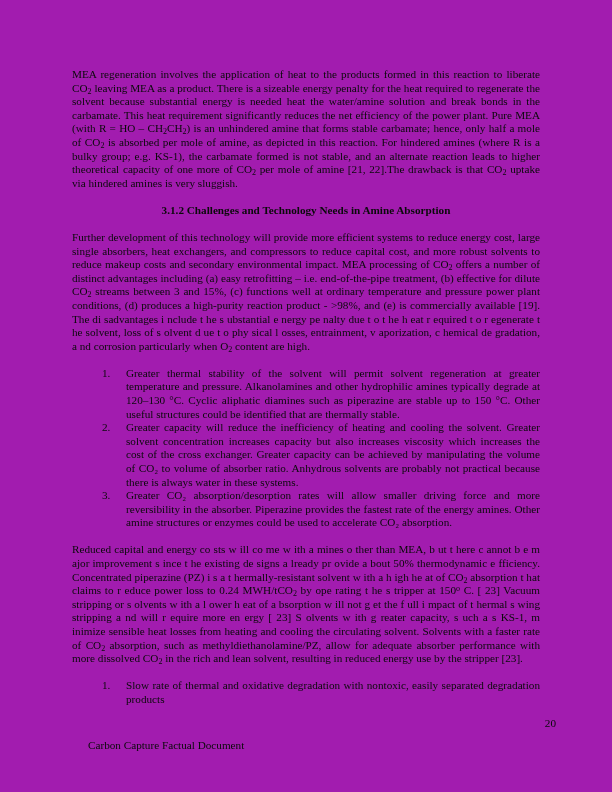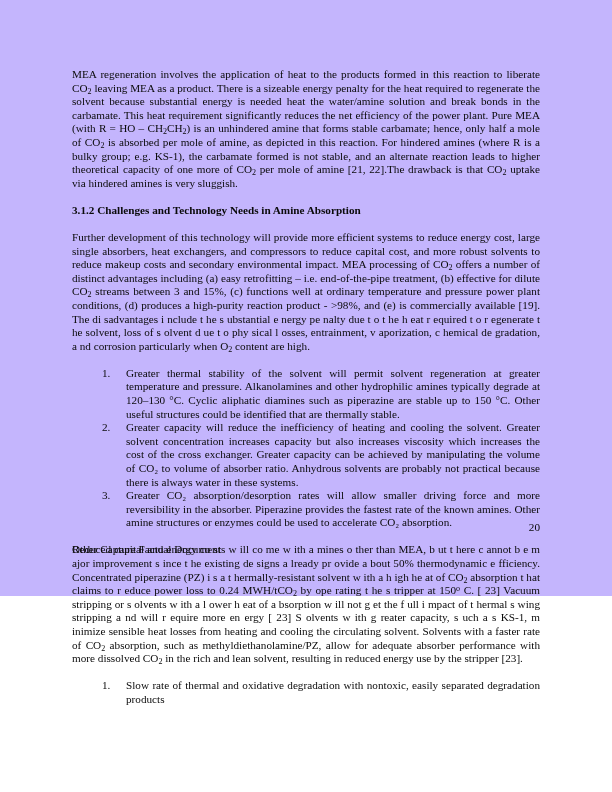--- a/index.html
+++ b/index.html
@@ -13,22 +13,22 @@
     height: 792px;
     position: relative;
     font-family: "Liberation Serif", "DejaVu Serif", serif;
     color: #0a0a0a;
     overflow: hidden;
   }
   .page {
     position: absolute;
     left: 0; top: 0;
     width: 612px;
-    height: 596px;
-    background: #c4b5fd;
+    height: 792px;
+    background: #a21caf;
   }
   .content {
     position: absolute;
     left: 72px;
     top: 68px;
     width: 468px;
   }
   p.para {
     margin: 0 0 13.5px 0;
     font-size: 11.2px;
@@ -39,21 +39,21 @@
     hyphens: none;
   }
   p.para.tight {
     margin-bottom: 0;
   }
   h3.heading {
     margin: 0 0 13.5px 0;
     font-size: 11.2px;
     line-height: 13.6px;
     font-weight: bold;
-    text-align: left;
+    text-align: center;
   }
   ol.numlist {
     margin: 0 0 13.5px 0;
     padding: 0;
     list-style: none;
   }
   ol.numlist li {
     position: relative;
     margin: 0;
     padding-left: 54px;
@@ -76,21 +76,21 @@
     vertical-align: -0.22em;
     line-height: 0;
   }
   sup {
     font-size: 0.72em;
     vertical-align: 0.42em;
     line-height: 0;
   }
   .footer {
     position: absolute;
-    left: 72px;
+    left: 88px;
     width: 468px;
     bottom: 40px;
   }
   .footer-pagenum {
     text-align: right;
     font-size: 11.2px;
     line-height: 14px;
     margin-bottom: 8px;
   }
   .footer-title {
@@ -117,34 +117,34 @@
       <li>
         <span class="marker">1.</span>
         <span>Greater thermal stability of the solvent will permit solvent regeneration at greater temperature and pressure.  Alkanolamines and other hydrophilic amines typically degrade at 120–130 °C. Cyclic aliphatic diamines such as piperazine are stable up to 150 °C.  Other useful structures could be identified that are thermally stable.</span>
       </li>
       <li>
         <span class="marker">2.</span>
         <span>Greater capacity will reduce the inefficiency of heating and cooling the solvent. Greater solvent concentration increases capacity but also increases viscosity which increases the cost of the cross exchanger. Greater capacity can be achieved by manipulating the volume of CO₂ to volume of absorber ratio. Anhydrous solvents are probably not practical because there is always water in these systems.</span>
       </li>
       <li>
         <span class="marker">3.</span>
-        <span>Greater CO₂ absorption/desorption rates will allow smaller driving force and more reversibility in the absorber. Piperazine provides the fastest rate of the known amines. Other amine structures or enzymes could be used to accelerate CO₂ absorption.</span>
+        <span>Greater CO₂ absorption/desorption rates will allow smaller driving force and more reversibility in the absorber. Piperazine provides the fastest rate of the energy amines. Other amine structures or enzymes could be used to accelerate CO₂ absorption.</span>
       </li>
     </ol>
 
     <p class="para"><span>Reduced capital and energy co sts w ill co me w ith a mines o ther than MEA, b ut t here c annot b e m ajor improvement s ince t he  existing de signs a lready pr ovide a bout  50%  thermodynamic e fficiency. Concentrated piperazine (PZ) i s a t hermally-resistant solvent w ith a h igh he at of CO</span><sub>2</sub><span> absorption t hat claims to r educe power loss to 0.24 MWH/tCO</span><sub>2</sub><span> by ope rating t he s tripper at 150</span><sup>o</sup><span> C. [ 23]   Vacuum stripping or s olvents w ith a l ower h eat of a bsorption w ill not g et the f ull i mpact of t hermal s wing stripping a nd will r equire more en ergy [ 23]   S olvents w ith g reater capacity, s uch a s KS-1, m inimize sensible heat losses from heating and cooling the circulating solvent. Solvents with a faster rate of CO</span><sub>2</sub><span> absorption, such as methyldiethanolamine/PZ, allow for adequate absorber performance with more dissolved CO</span><sub>2</sub><span> in the rich and lean solvent, resulting in reduced energy use by the stripper [23].</span></p>
 
 
     <ol class="numlist">
       <li>
         <span class="marker">1.</span>
         <span>Slow rate of thermal and oxidative degradation with nontoxic, easily separated  degradation products</span>
       </li>
     </ol>
 
   </div>
 
   <div class="footer">
     <div class="footer-pagenum">20</div>
-    <div class="footer-title">Other Capture Factual Document</div>
+    <div class="footer-title">Carbon Capture Factual Document</div>
   </div>
 
 </div>
 
 </body></html>

